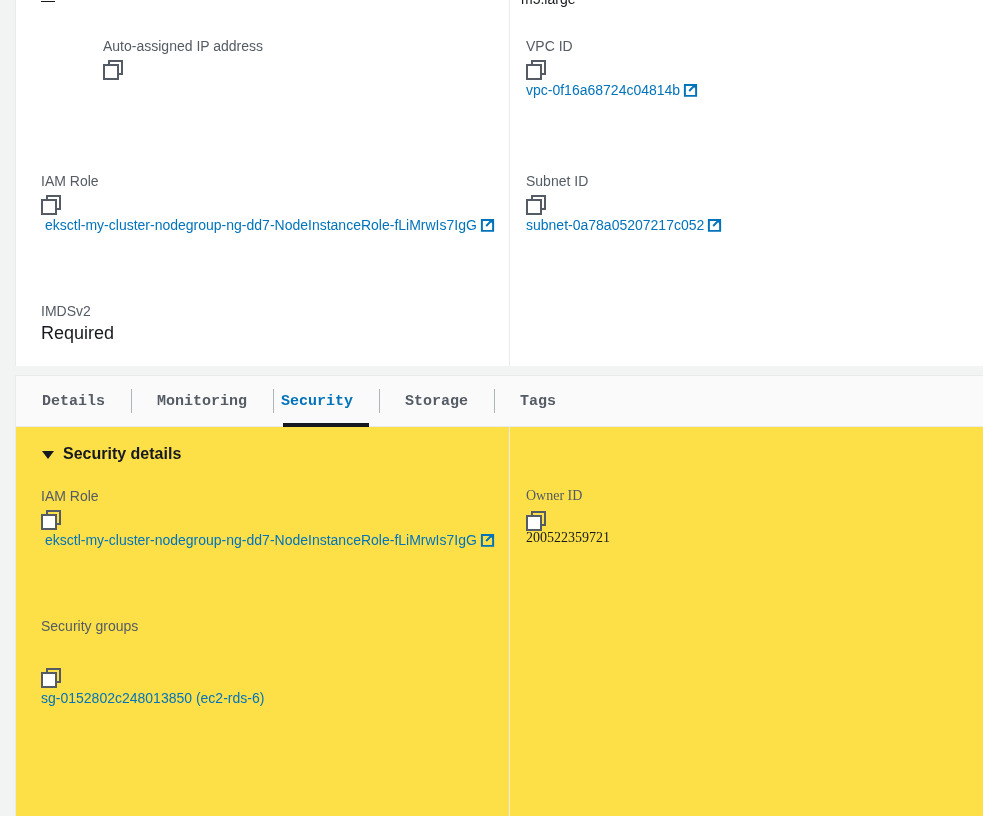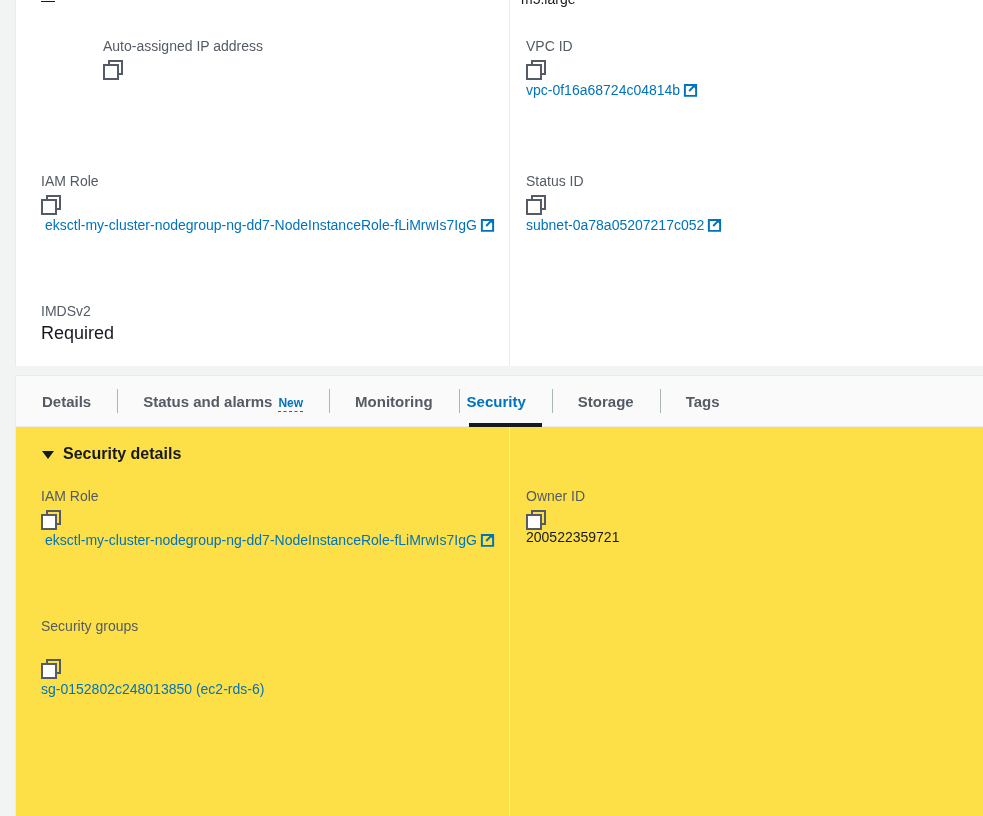--- a/index.html
+++ b/index.html
@@ -139,20 +139,21 @@
     position: relative;
     display: flex;
     align-items: center;
     justify-content: center;
     padding: 0 26px;
     font-size: 15px;
     font-weight: bold;
     color: #545b64;
     cursor: pointer;
     white-space: nowrap;
+    font-family: Liberation Mono, monospace;
   }
   .tab + .tab::before {
     content: "";
     position: absolute;
     left: 0; top: 13px; bottom: 13px;
     width: 1px;
     background: #aab7b8;
   }
   .tab.active { color: #0073bb; padding-left: 8px; }
   .tab.active::after {
@@ -256,45 +257,41 @@
           <svg width="15" height="15" viewBox="0 0 16 16" aria-hidden="true">
             <path d="M2 3.2h12v11.6H2z" fill="none" stroke="#0073bb" stroke-width="2.1"></path>
             <path d="M6.6 9.6L12.6 3.4" stroke="#0073bb" stroke-width="2.1" fill="none"></path>
             <path d="M8.9 2.6h5.1v5.1" fill="#0073bb"></path>
           </svg>
         </span>
       </span>
     </div>
 
     <div class="field" style="left:510px; top:172px;">
-      <div class="field-label">Status ID</div>
+      <div class="field-label">Subnet ID</div>
       <div class="copy-row">
         <span class="copy-icon"></span>
       </div>
       <span>
         <a class="link">subnet-0a78a05207217c052</a><span class="ext-icon">
           <svg width="15" height="15" viewBox="0 0 16 16" aria-hidden="true">
             <path d="M2 3.2h12v11.6H2z" fill="none" stroke="#0073bb" stroke-width="2.1"></path>
             <path d="M6.6 9.6L12.6 3.4" stroke="#0073bb" stroke-width="2.1" fill="none"></path>
             <path d="M8.9 2.6h5.1v5.1" fill="#0073bb"></path>
           </svg>
         </span>
       </span>
     </div>
   </div>
 
   <div class="tabbar">
     <div class="tab">
       <span>Details</span>
     </div>
     <div class="tab">
-      <span>Status and alarms</span>
-      <span class="new-badge">New</span>
-    </div>
-    <div class="tab">
       <span>Monitoring</span>
     </div>
     <div class="tab active">
       <span>Security</span>
     </div>
     <div class="tab">
       <span>Storage</span>
     </div>
     <div class="tab">
       <span>Tags</span>
@@ -319,30 +316,30 @@
         <a class="link" style="margin-left:4px;">eksctl-my-cluster-nodegroup-ng-dd7-NodeInstanceRole-fLiMrwIs7IgG</a><span class="ext-icon">
           <svg width="15" height="15" viewBox="0 0 16 16" aria-hidden="true">
             <path d="M2 3.2h12v11.6H2z" fill="none" stroke="#0073bb" stroke-width="2.1"></path>
             <path d="M6.6 9.6L12.6 3.4" stroke="#0073bb" stroke-width="2.1" fill="none"></path>
             <path d="M8.9 2.6h5.1v5.1" fill="#0073bb"></path>
           </svg>
         </span>
       </span>
     </div>
 
-    <div class="field" style="left:510px; top:60px;">
+    <div class="field" style="left:510px; top:60px;font-family:Liberation Serif, serif;">
       <div class="field-label">Owner ID</div>
       <div class="copy-row">
         <span class="copy-icon"></span>
       </div>
       <div class="field-value">200522359721</div>
     </div>
 
     <div class="field" style="left:25px; top:190px;">
-      <div class="field-label" style="margin-bottom:22px;">Security groups</div>
+      <div class="field-label" style="margin-bottom:31px;">Security groups</div>
 
       <div>
         <div class="copy-row">
           <span class="copy-icon"></span>
         </div>
         <a class="link">sg-0152802c248013850 (ec2-rds-6)</a>
       </div>
 
     </div>
   </div>

